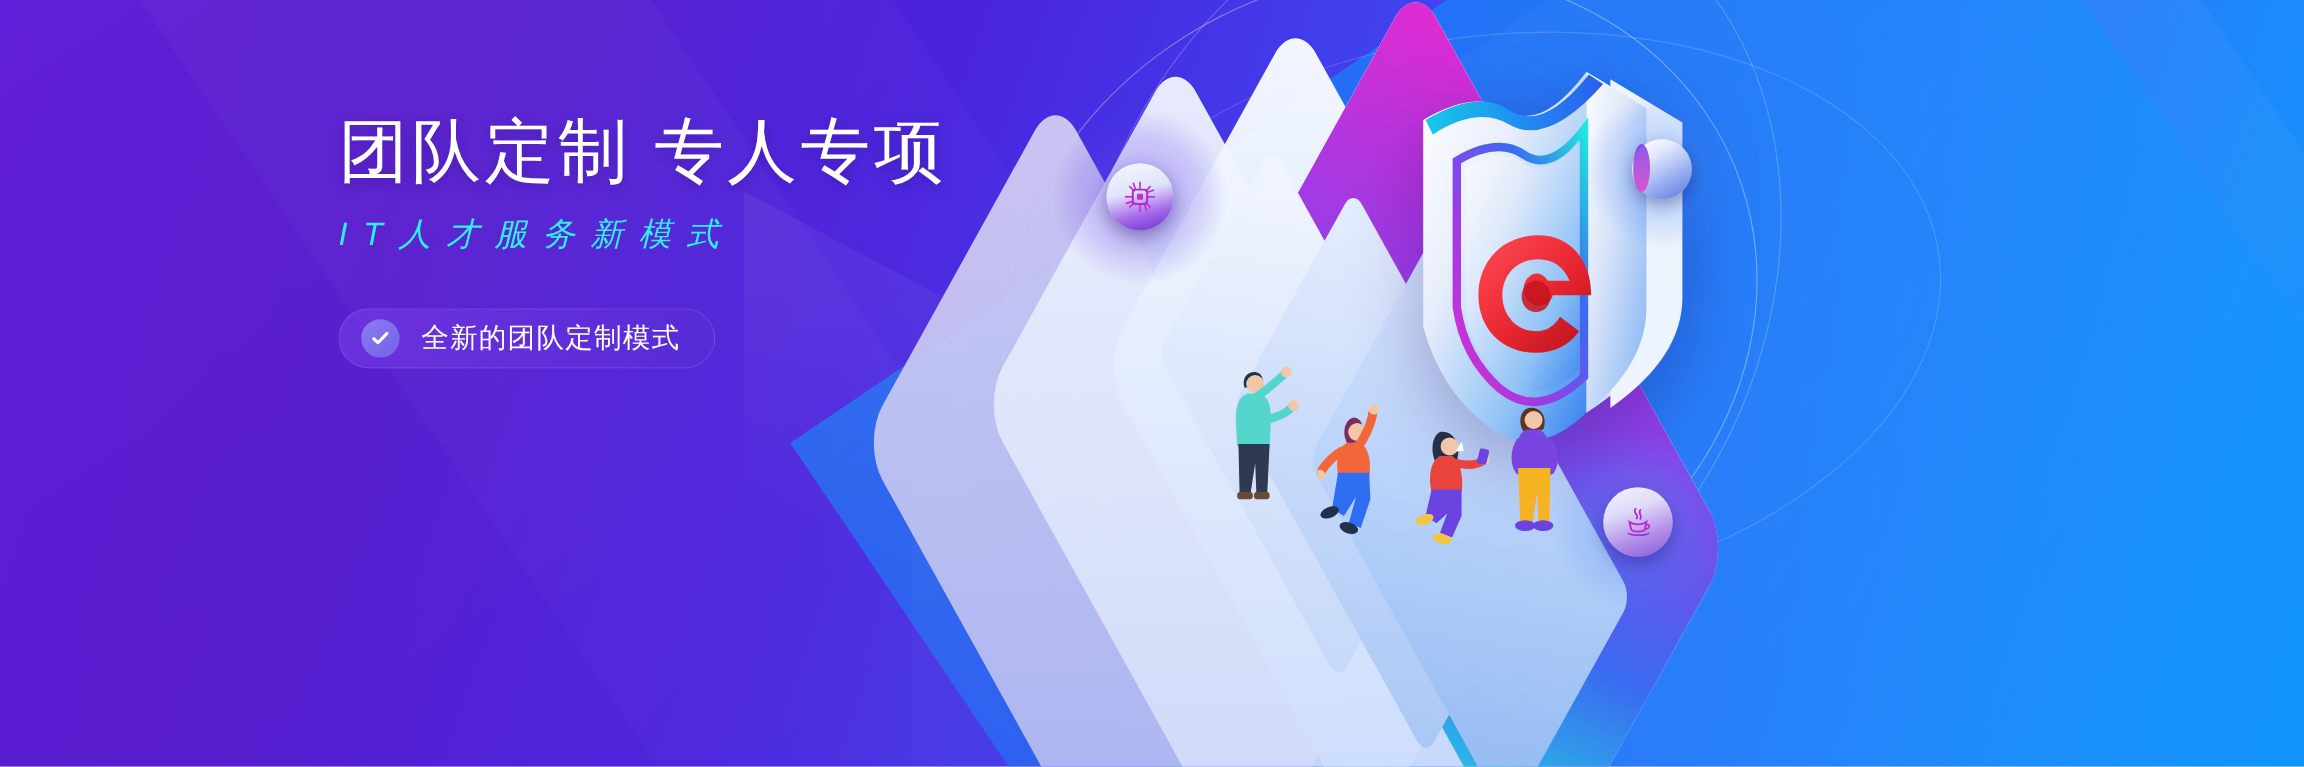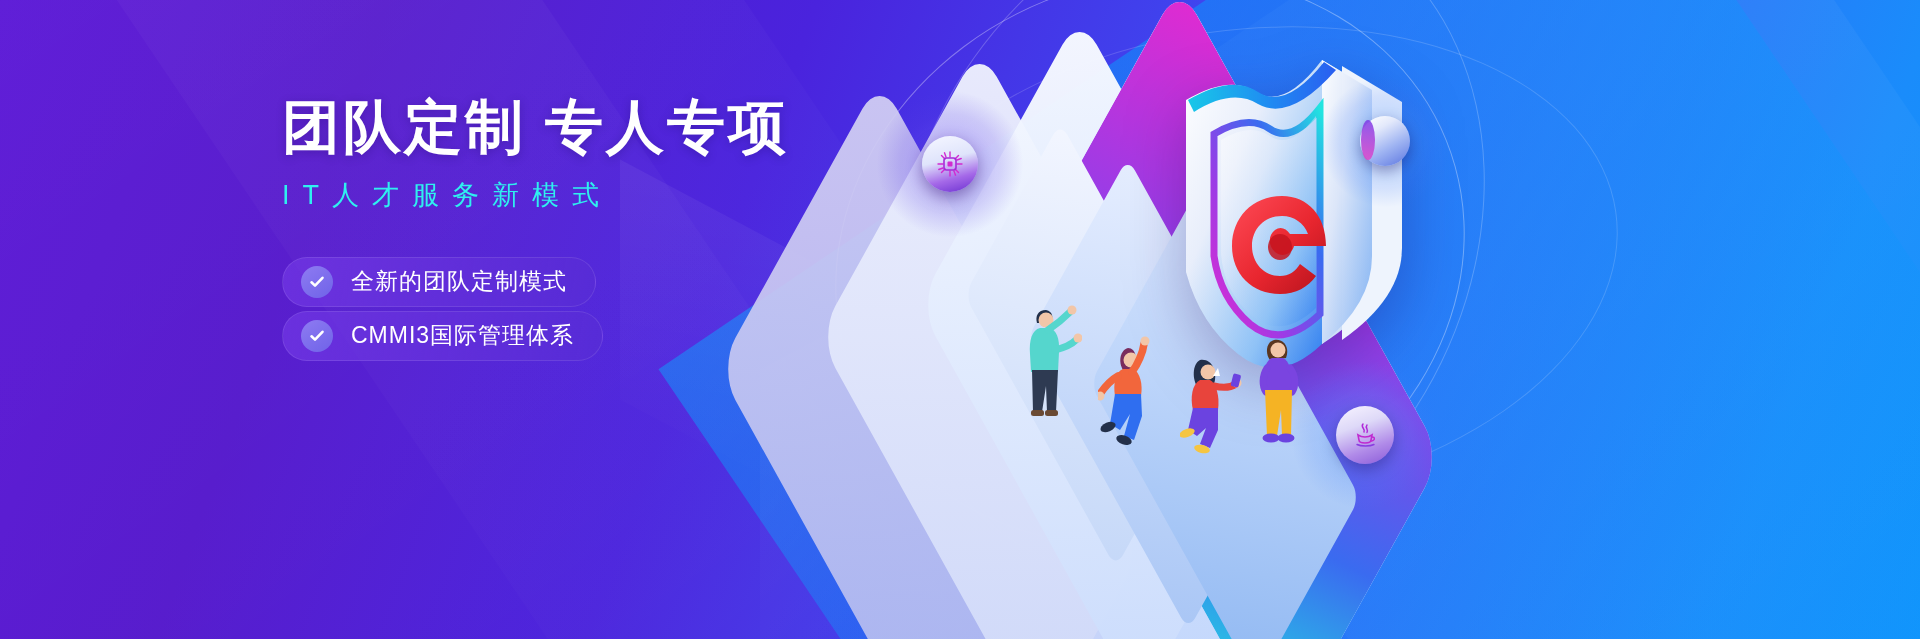--- a/index.html
+++ b/index.html
@@ -29,30 +29,30 @@
   .cube-1 { left:620px; top:210px; width:190px; height:240px;
     background:linear-gradient(160deg, rgba(255,255,255,.055), rgba(255,255,255,0));
     transform:skewY(28deg); }
   .cube-2 { left:760px; top:330px; width:150px; height:300px;
     background:linear-gradient(160deg, rgba(255,255,255,.04), rgba(255,255,255,0));
     transform:skewY(-28deg); }
 
   
   .copy { position:absolute; left:282px; top:96px; width:640px; z-index:20; }
   .headline {
-    font-size:58px; font-weight:bold; color:#ffffff; letter-spacing:3px;
+    font-size:58px; font-weight:normal; color:#ffffff; letter-spacing:3px;
     line-height:1.08; white-space:nowrap;
     text-shadow:0 2px 10px rgba(20,0,80,.25);
   }
   .subhead {
     margin-top:18px; font-size:27px; color:#2ff0ef; letter-spacing:13px;
-    white-space:nowrap; font-weight:500;
-  }
-
-  .pill-list { margin-top:44px; display:flex; flex-direction:column; gap:4px; align-items:flex-start; }
+    white-space:nowrap; font-weight:500;font-style:italic;
+  }
+
+  .pill-list { margin-top:44px; display:flex; flex-direction:column; gap:24px; align-items:flex-start; }
   .pill {
     display:flex; align-items:center; gap:18px;
     height:50px; padding:0 28px 0 18px;
     border-radius:26px;
     background:linear-gradient(100deg, rgba(118,60,232,.62), rgba(92,48,210,.40));
     border:1px solid rgba(255,255,255,.10);
   }
   .pill-check {
     width:32px; height:32px; border-radius:50%;
     background:linear-gradient(145deg,#8e7bf2,#6f63e8);
@@ -167,28 +167,20 @@
       <div class="pill">
         <span class="pill-check">
           <svg width="18" height="18" viewBox="0 0 18 18">
               <path d="M3.5 9.3 L7 12.6 L14.5 4.8" fill="none" stroke="#ffffff" stroke-width="2.6" stroke-linecap="round" stroke-linejoin="round"></path>
             </svg>
         </span>
         <span class="pill-text">全新的团队定制模式</span>
       </div>
 
 
-      <div class="pill">
-        <span class="pill-check">
-          <svg width="18" height="18" viewBox="0 0 18 18">
-              <path d="M3.5 9.3 L7 12.6 L14.5 4.8" fill="none" stroke="#ffffff" stroke-width="2.6" stroke-linecap="round" stroke-linejoin="round"></path>
-            </svg>
-        </span>
-        <span class="pill-text">CMMI3国际管理体系</span>
-      </div>
 
     </div>
   </div>
 
   <div class="art">
 
     <div class="orbit orbit-1"></div>
     <div class="orbit orbit-2"></div>
     <div class="orbit orbit-3"></div>
 

